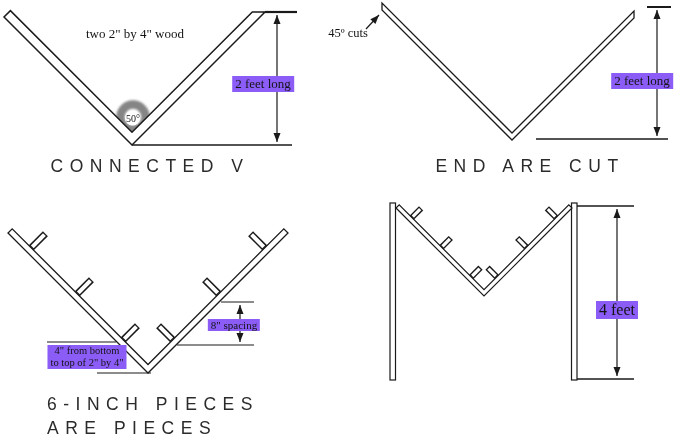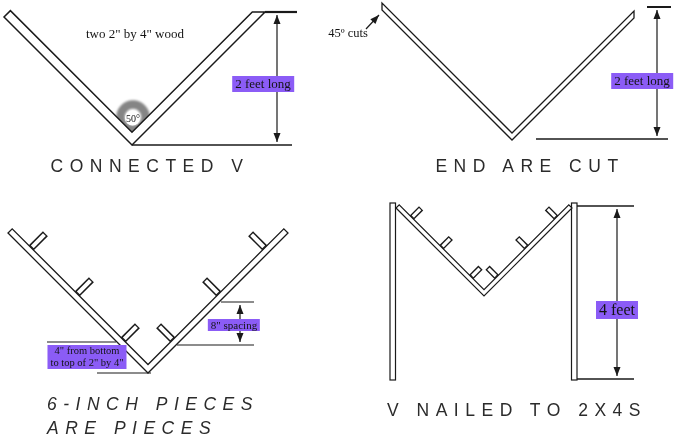--- a/index.html
+++ b/index.html
@@ -115,21 +115,20 @@
 
   <div class="label cut" style="left:348px;top:33px;text-align:right;">45º cuts</div>
   <div class="label dim bgw" style="left:642px;top:81px;">2 feet long</div>
   <div class="title" style="left:510px;top:166px;margin-left:20px;">END ARE CUT</div>
 
   <div class="label spacing bgw" style="left:234px;top:325px;">8" spacing</div>
   <div class="label small bgw" style="left:87px;top:357px;">
     <div>4" from bottom</div>
     <div>to top of 2" by 4"</div>
   </div>
-  <div class="title" style="left:153px;top:416px;font-style:italic;">
+  <div class="title" style="left:153px;top:416px;">
     <div>6-INCH PIECES</div>
     <div>ARE PIECES</div>
   </div>
 
   <div class="label dim-big bgw" style="left:617px;top:310px;">4 feet</div>
-  <div class="title" style="left:517px;top:410px;">V NAILED TO 2X4S</div>
 
 </div>
 
 </body></html>

